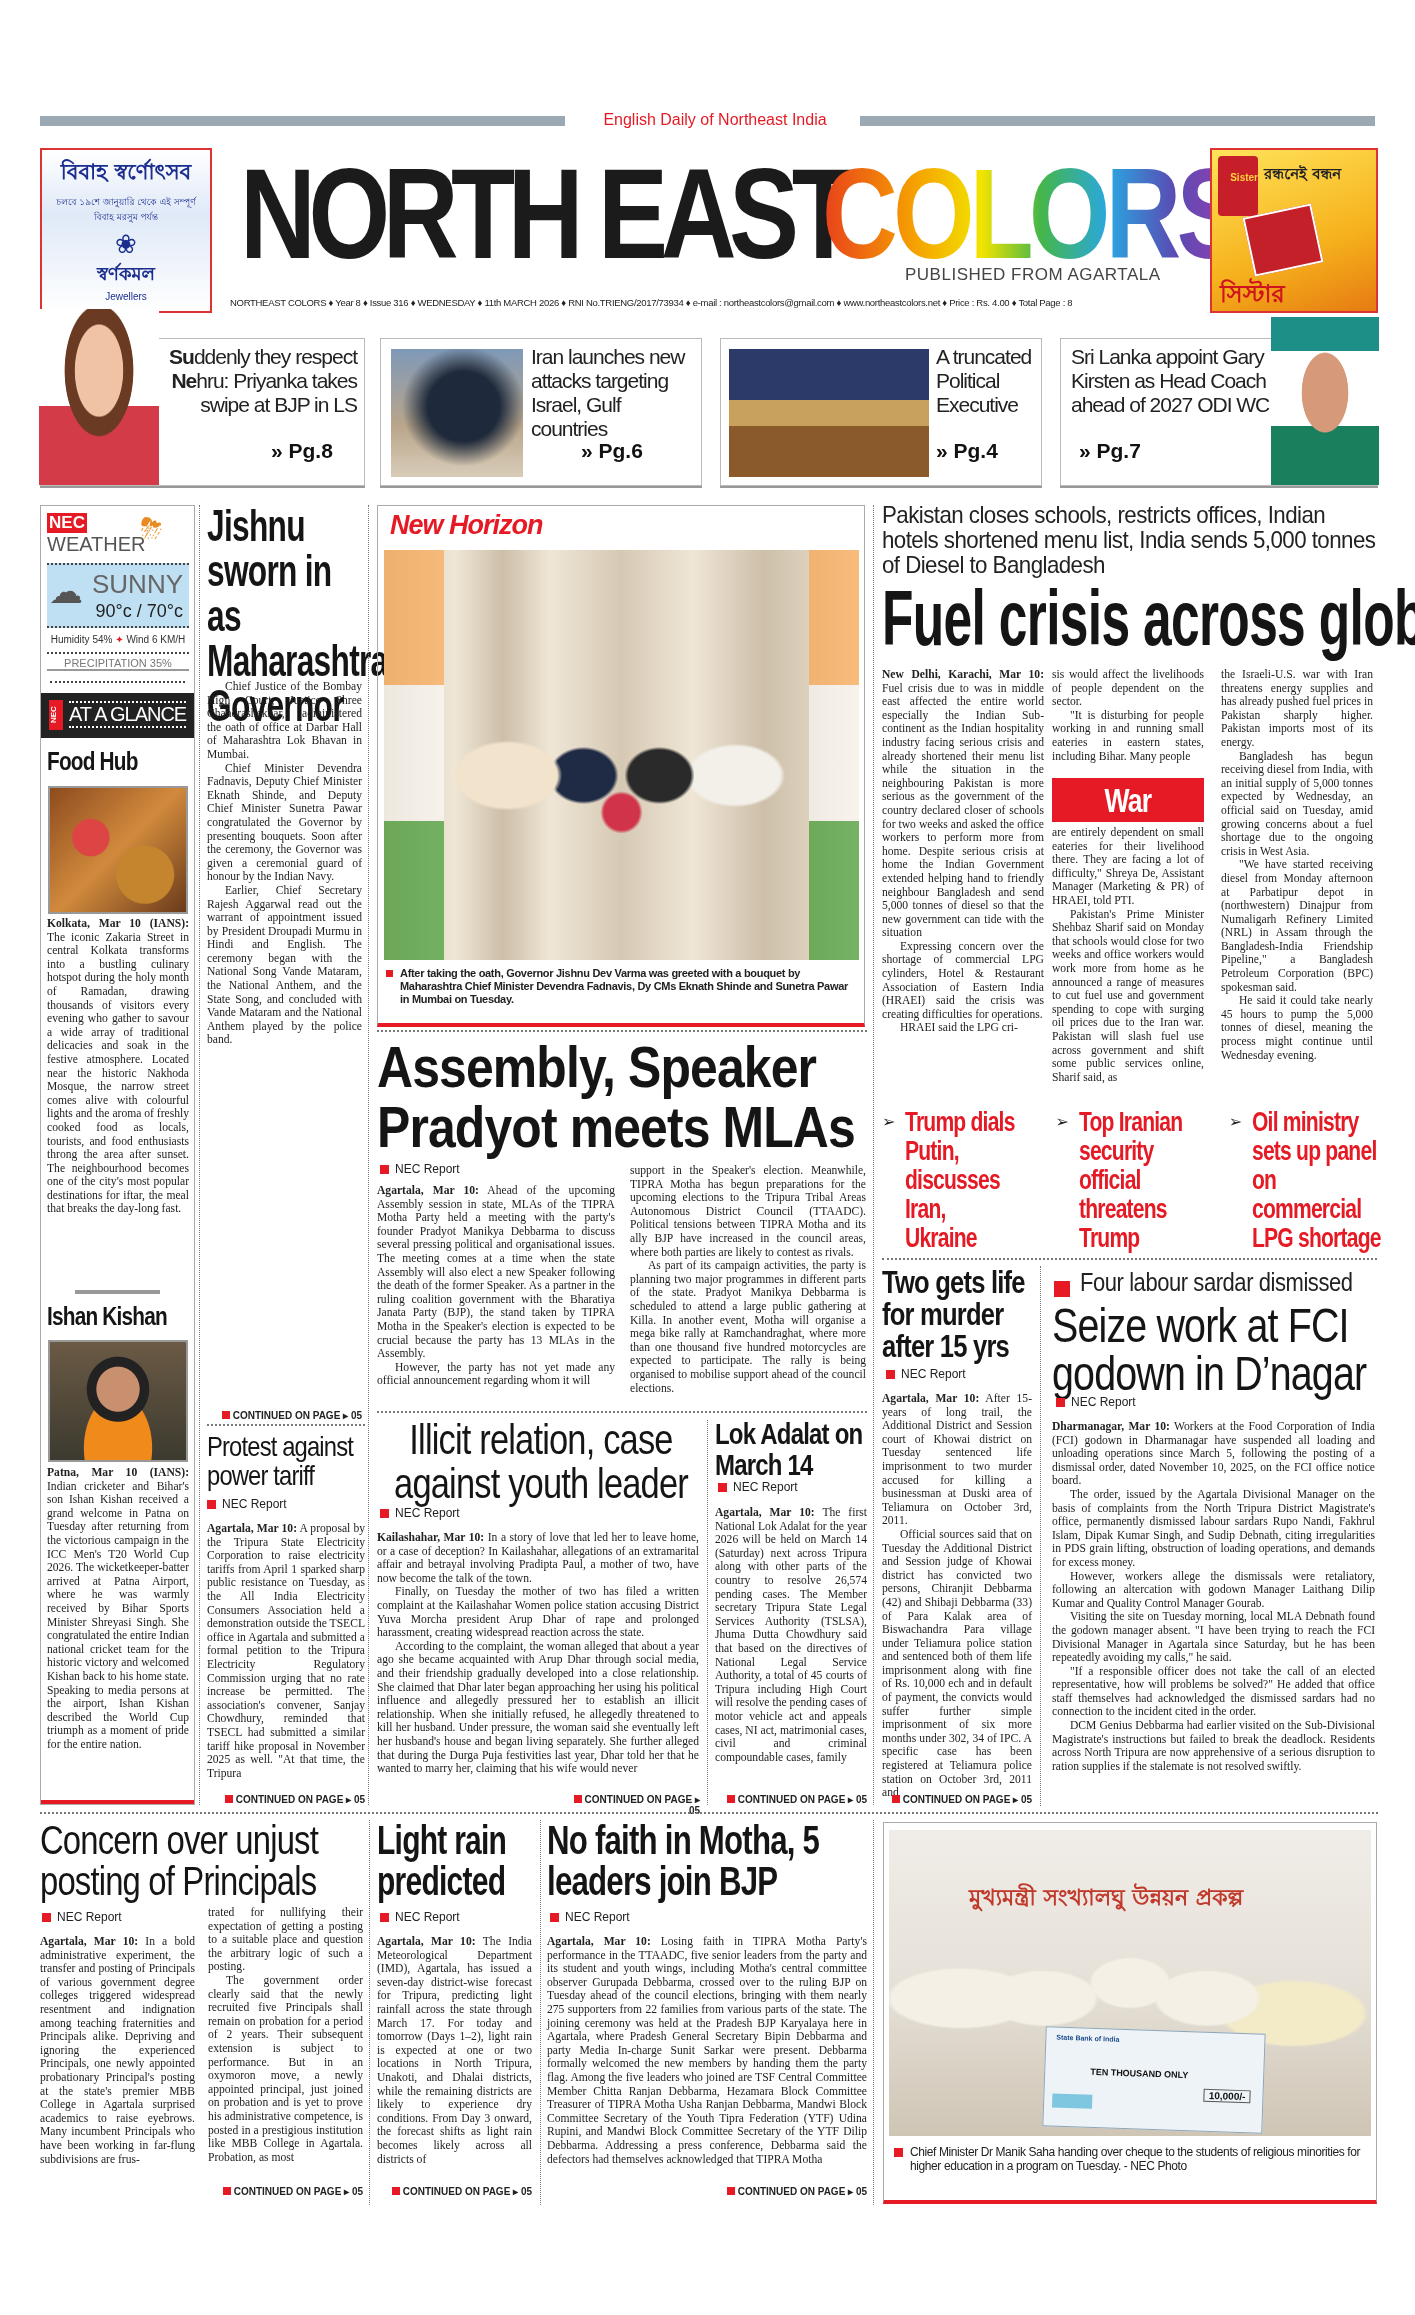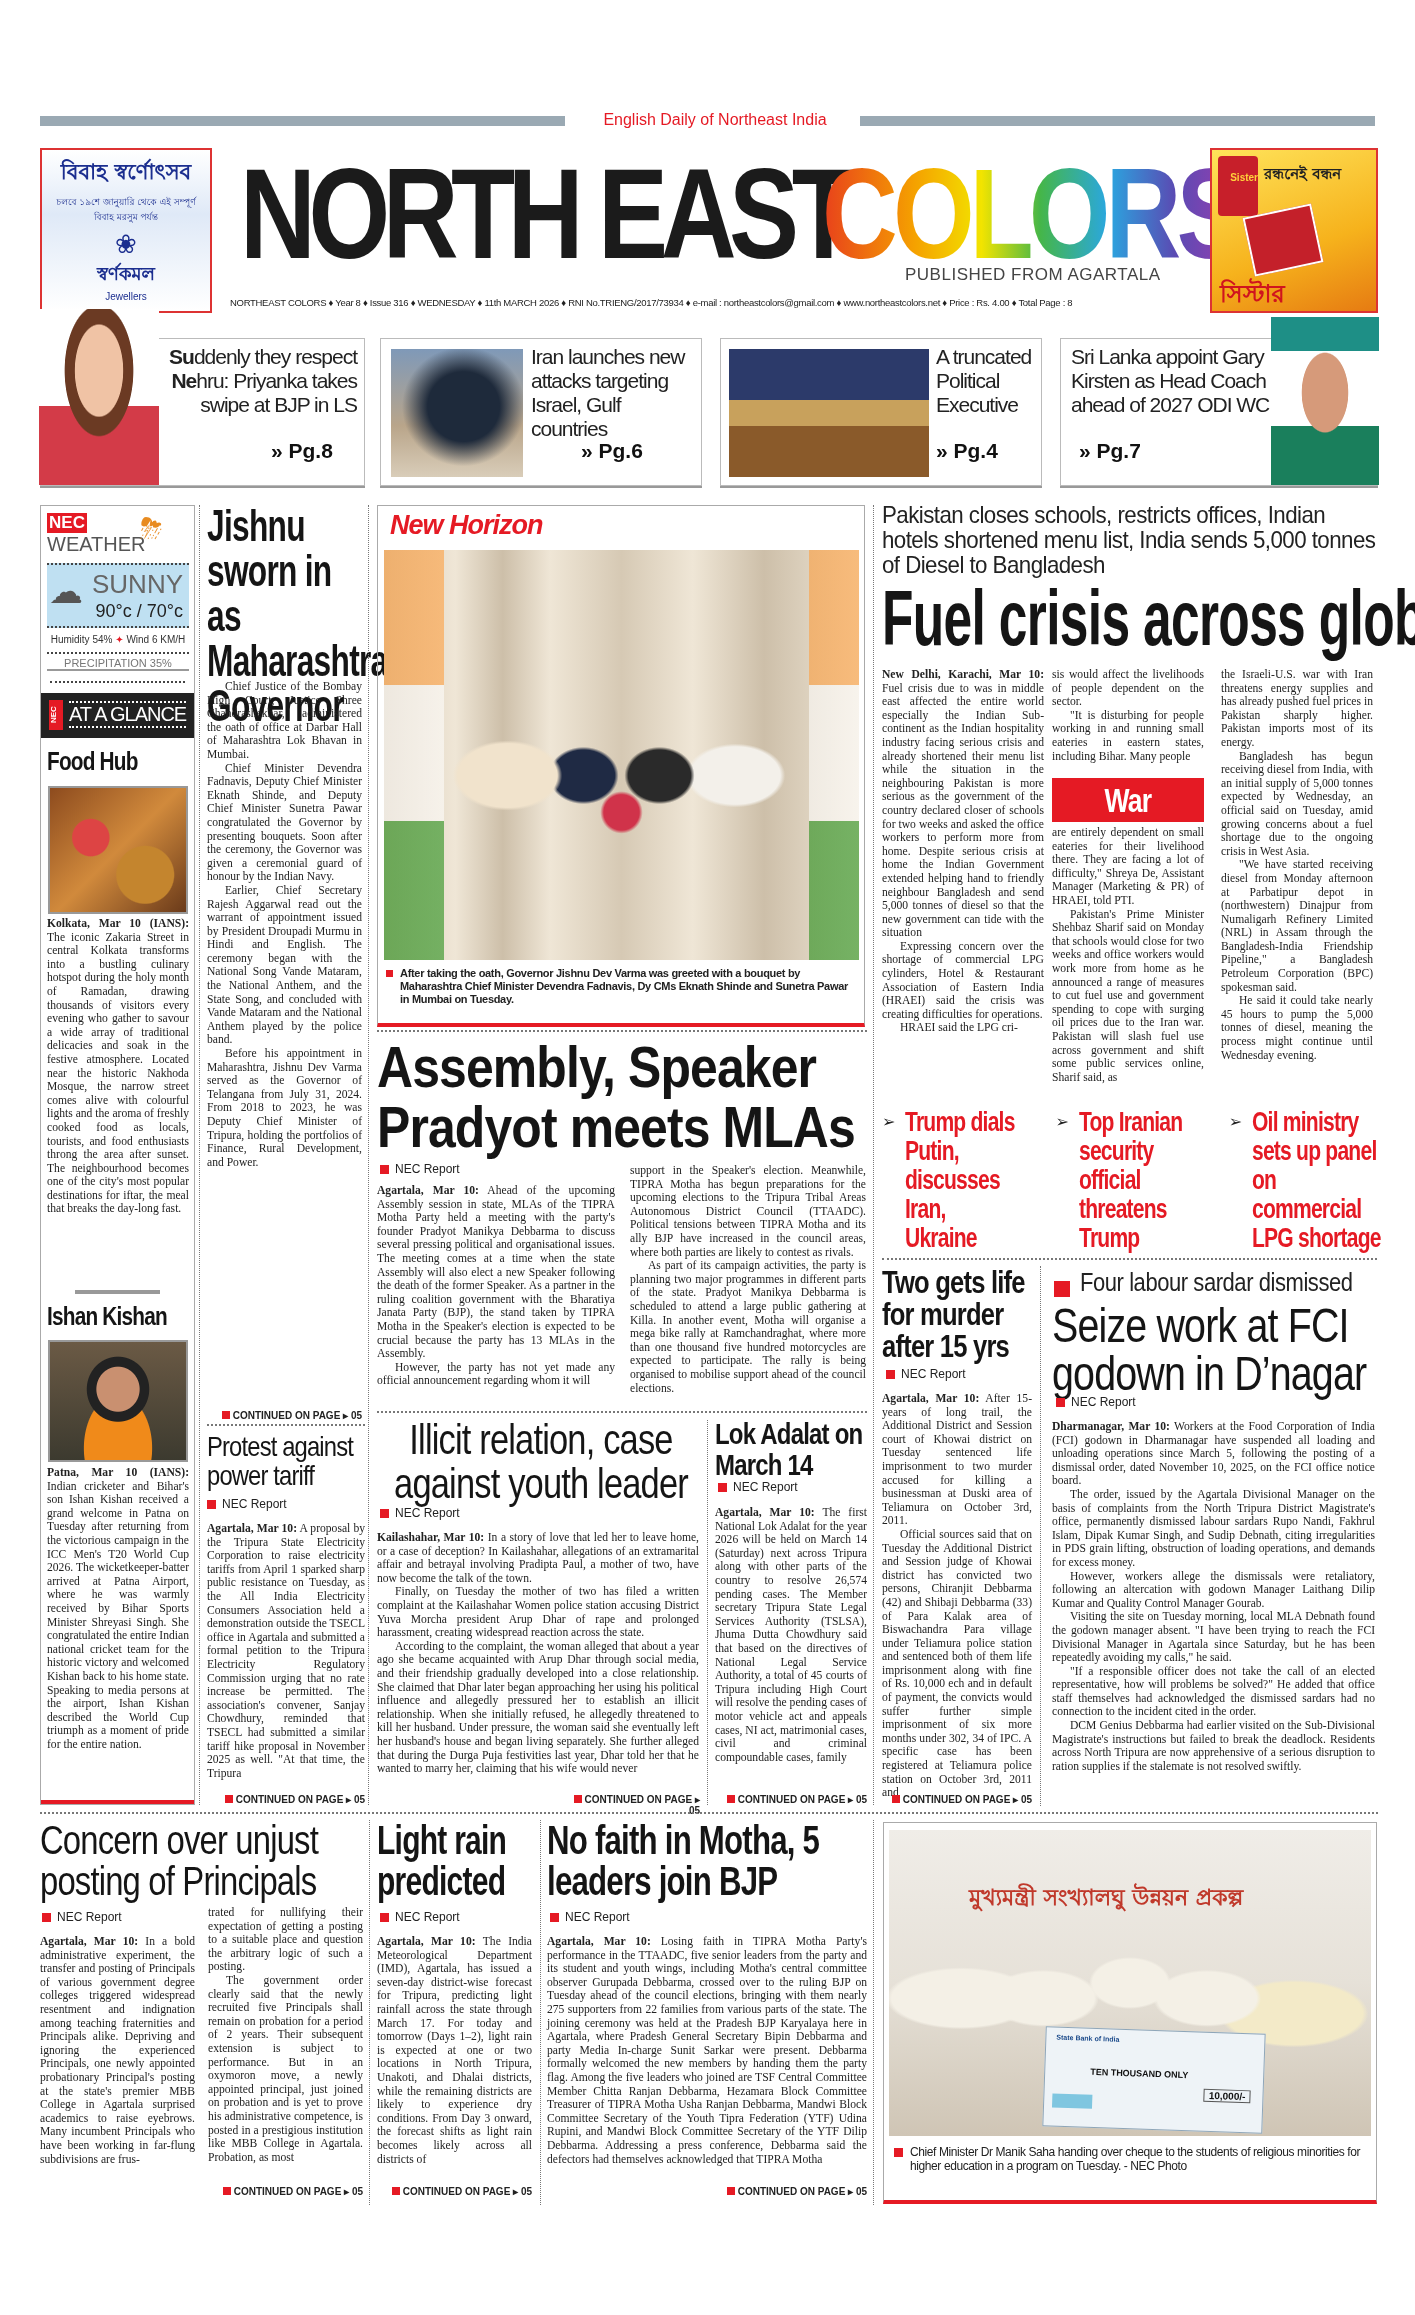--- a/index.html
+++ b/index.html
@@ -109,21 +109,20 @@
   <b>Patna, Mar 10 (IANS):</b> <span>Indian cricketer and Bihar's son Ishan Kishan received a grand welcome in Patna on Tuesday after returning from the victorious campaign in the ICC Men's T20 World Cup 2026. The wicketkeeper-batter arrived at Patna Airport, where he was warmly received by Bihar Sports Minister Shreyasi Singh. She congratulated the entire Indian national cricket team for the historic victory and welcomed Kishan back to his home state. Speaking to media persons at the airport, Ishan Kishan described the World Cup triumph as a moment of pride for the entire nation.</span>
 </div>
 <div class="abs" style="left:41px;top:1800px;width:153px;height:4px;background:#e51a24"></div>
 
 <div class="abs dotv" style="left:199px;top:505px;height:1300px"></div>
 <div class="abs hl" style="left:207px;top:503px;width:165px;font-size:44px;line-height:45px;transform:scaleX(0.72);transform-origin:left;width:230px">Jishnu sworn in as Maharashtra Governor</div>
 <div class="abs body" style="left:207px;top:680px;width:155px">
   <p>Chief Justice of the Bombay High Court, Justice Shree Chandrashekhar, administered the oath of office at Darbar Hall of Maharashtra Lok Bhavan in Mumbai.</p>
   <p>Chief Minister Devendra Fadnavis, Deputy Chief Minister Eknath Shinde, and Deputy Chief Minister Sunetra Pawar congratulated the Governor by presenting bouquets. Soon after the ceremony, the Governor was given a ceremonial guard of honour by the Indian Navy.</p>
   <p>Earlier, Chief Secretary Rajesh Aggarwal read out the warrant of appointment issued by President Droupadi Murmu in Hindi and English. The ceremony began with the National Song Vande Mataram, the National Anthem, and the State Song, and concluded with Vande Mataram and the National Anthem played by the police band.</p>
-  <p>Before his appointment in Maharashtra, Jishnu Dev Varma served as the Governor of Telangana from July 31, 2024. From 2018 to 2023, he was Deputy Chief Minister of Tripura, holding the portfolios of Finance, Rural Development, and Power.</p>
 </div>
 <div class="abs cont" style="left:207px;top:1410px;width:155px"><span class="sq"></span><span>CONTINUED ON PAGE ▸ 05</span></div>
 
 <div class="abs doth" style="left:207px;top:1424px;width:158px"></div>
 <div class="abs hll" style="left:207px;top:1432px;width:160px;font-size:28px;line-height:29px;transform:scaleX(0.85);transform-origin:left;width:190px">Protest against power tariff</div>
 <div class="abs report" style="left:207px;top:1497px">
     <span class="sq"></span>
     <span>NEC Report</span>
   </div>
 <div class="abs body" style="left:207px;top:1522px;width:158px">

